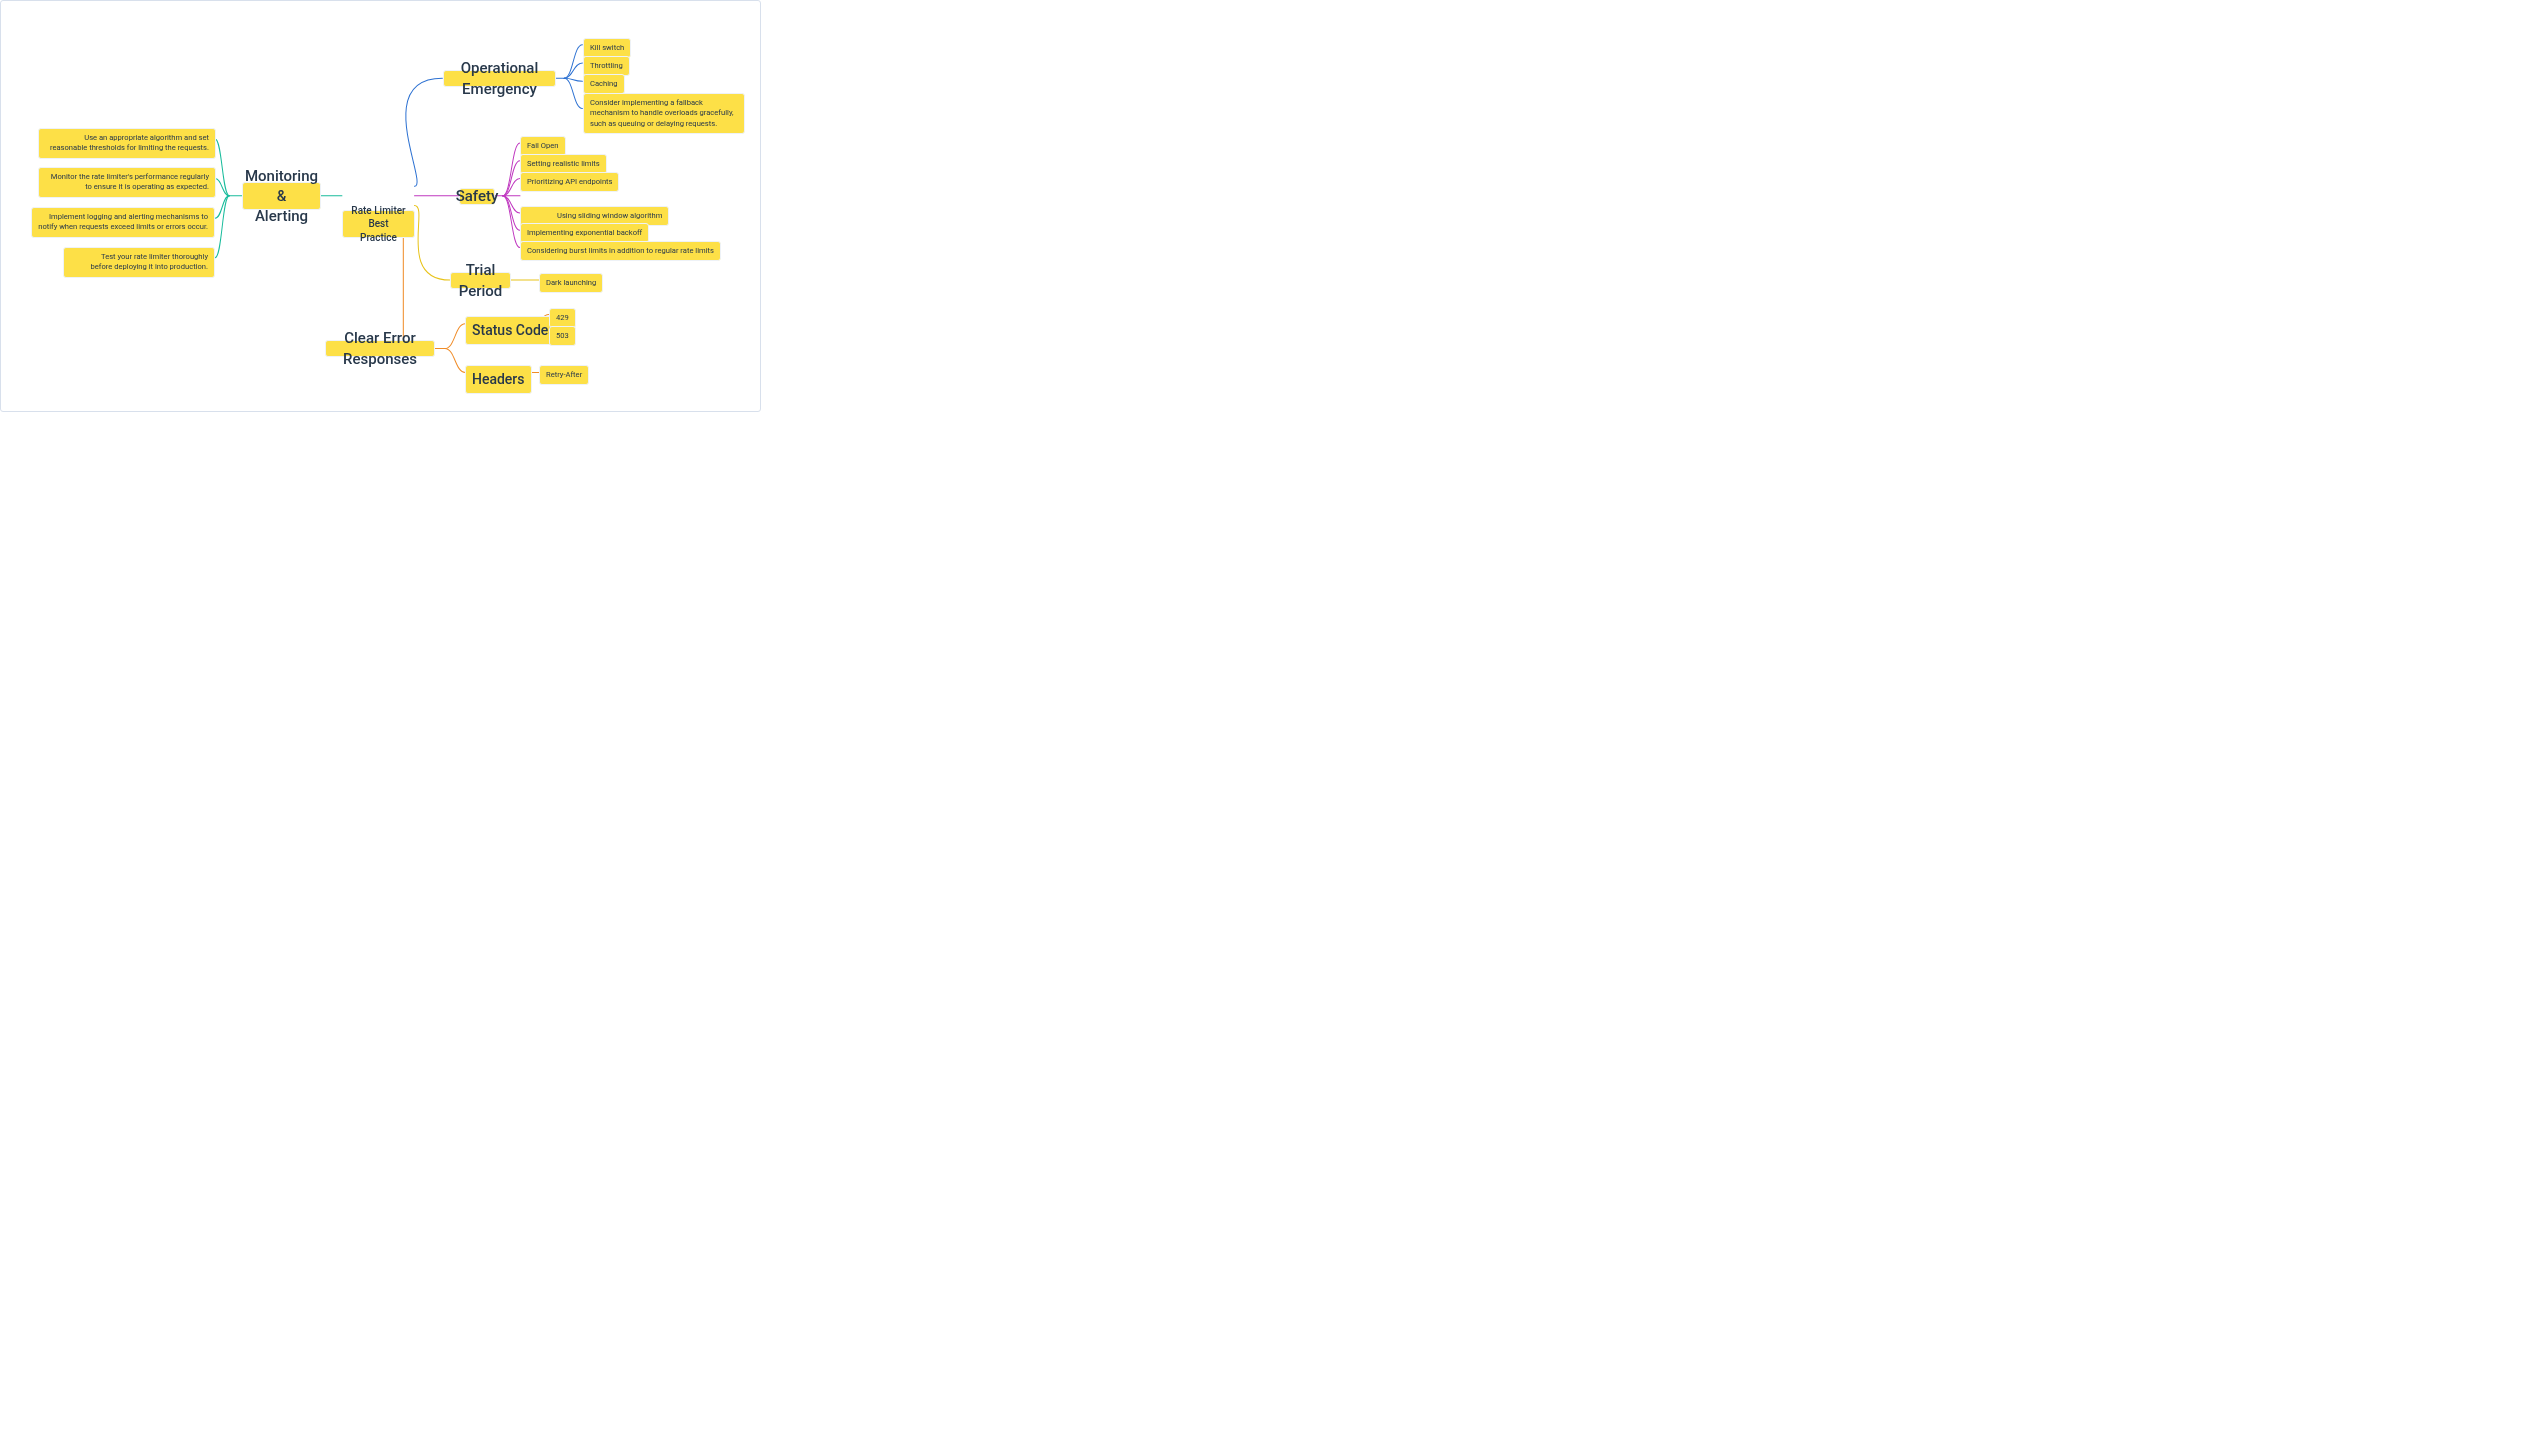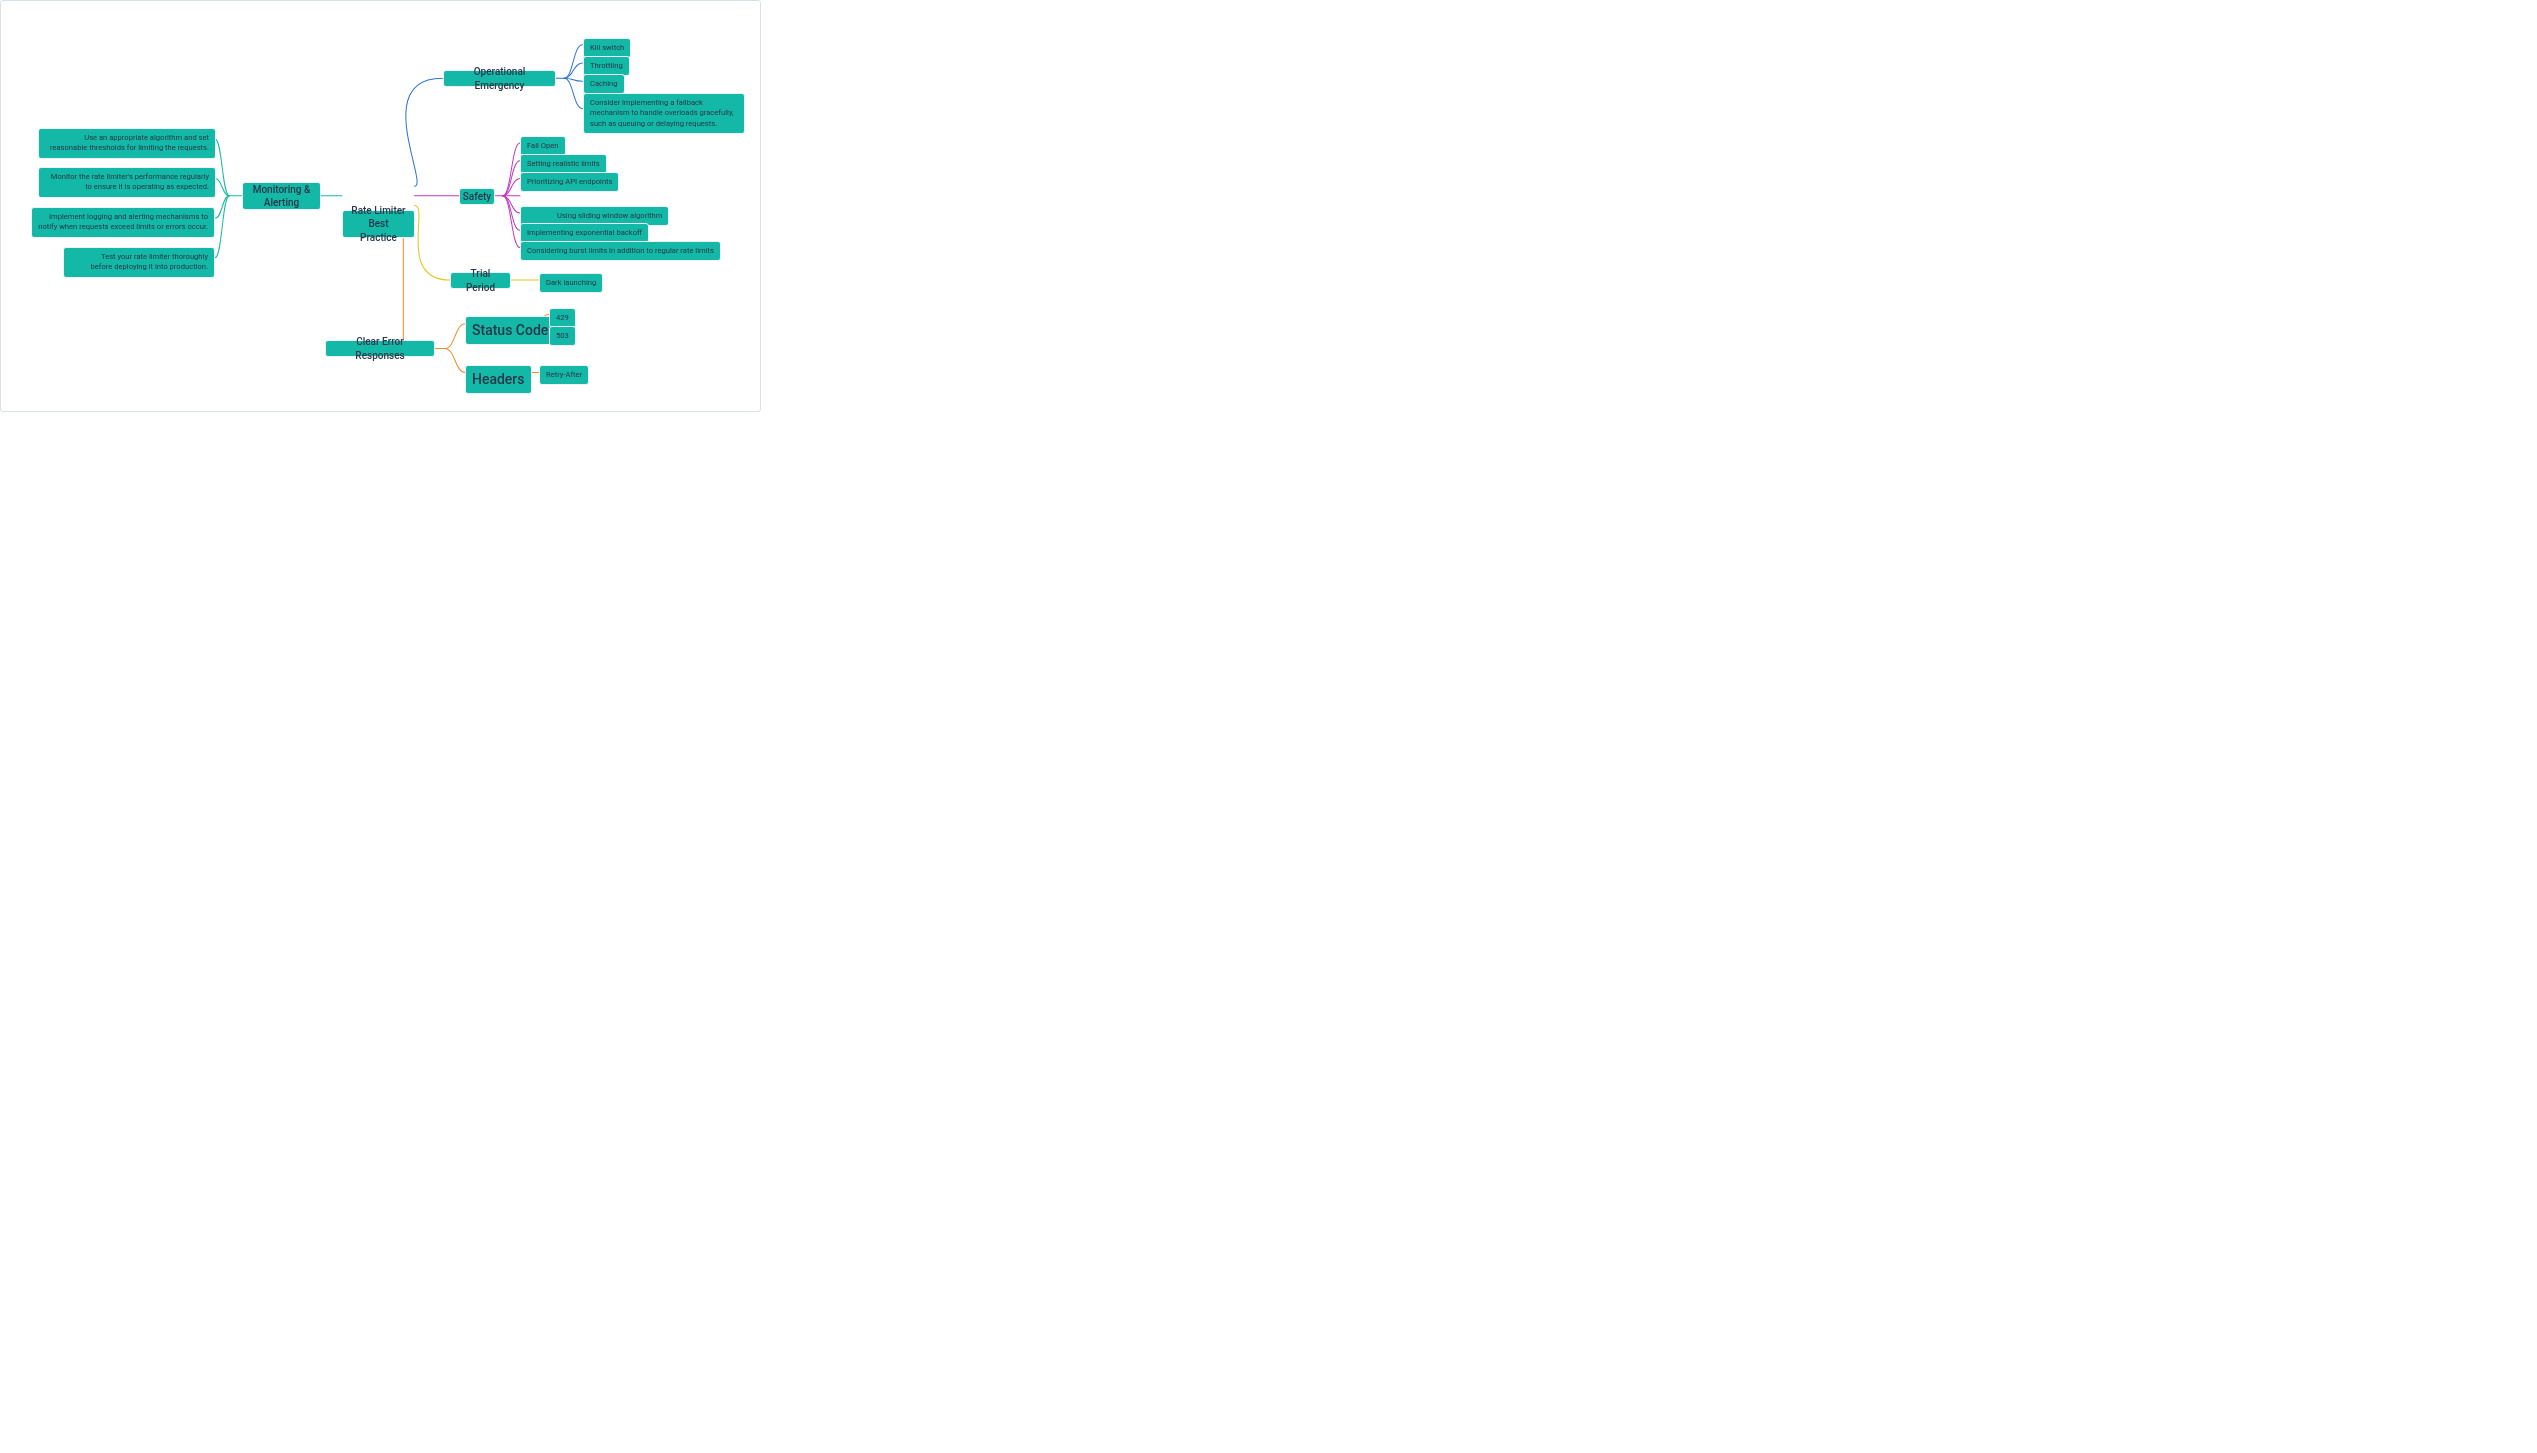--- a/index.html
+++ b/index.html
@@ -23,39 +23,39 @@
   }
   svg.connectors {
     position: absolute;
     left: 0; top: 0;
     width: 761px;
     height: 412px;
     pointer-events: none;
   }
   .node {
     position: absolute;
-    background: #14b8a6;
+    background: #fde047;
     border: 0.5px solid #eef2f7;
     border-radius: 3px;
     padding: 4px 6px;
     font-size: 7.6px;
     line-height: 1.35;
     color: #28384a;
     box-sizing: border-box;
     display: flex;
     align-items: center;
   }
   .node.root {
     font-size: 10px;
     font-weight: 500;
     text-align: center;
     justify-content: center;
   }
   .node.branch {
-    font-size: 10px;
+    font-size: 15px;
     font-weight: 500;
     text-align: center;
     justify-content: center;
   }
   .node.sub {
     font-size: 14px;
     font-weight: 500;
   }
   .node.leaf {
     font-size: 7.6px;

